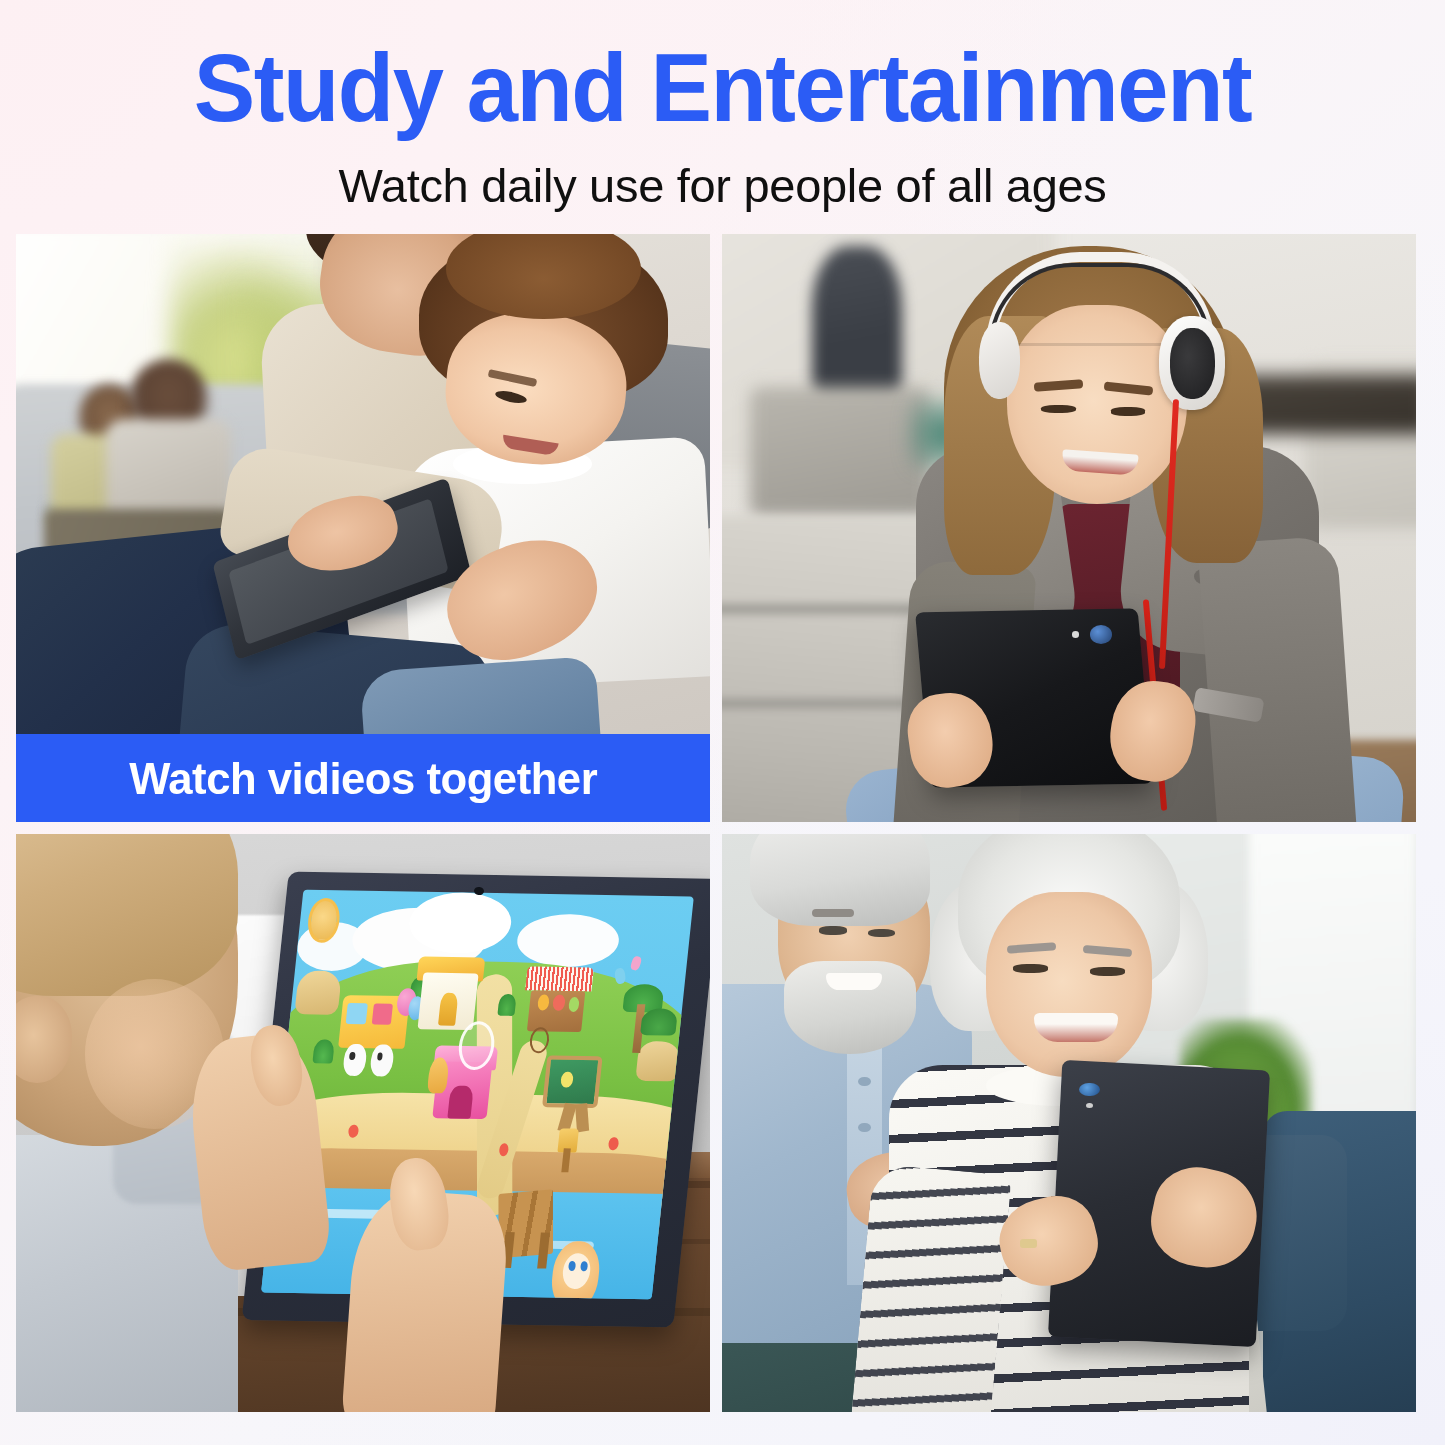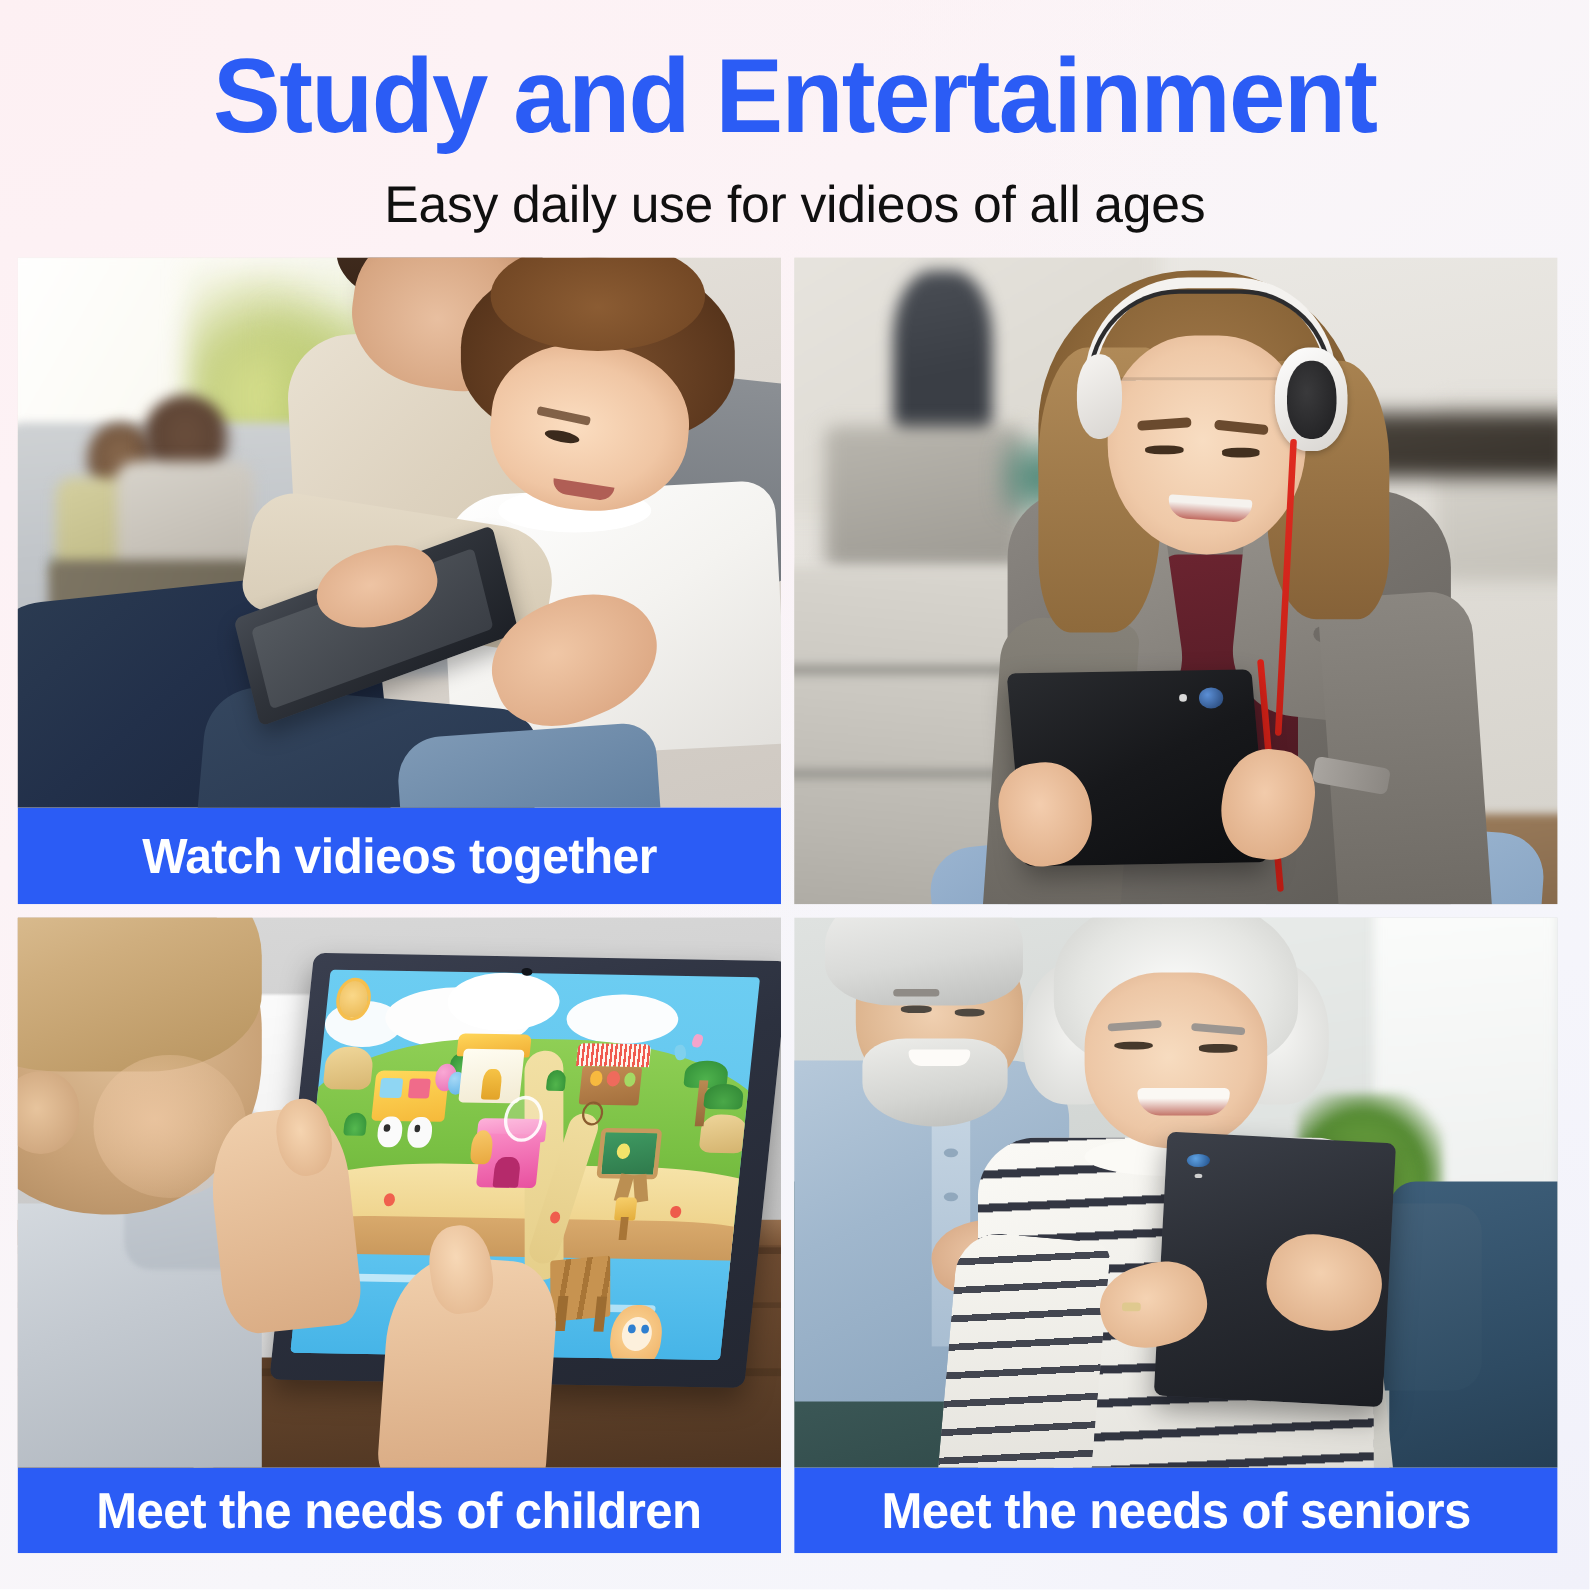--- a/index.html
+++ b/index.html
@@ -534,21 +534,21 @@
     background:radial-gradient(circle at 38% 35%,#5ea1e2,#1f4c86); border-radius:50%; }
   .p4-tab-led { left:52.4%; top:46.5%; width:1%; height:0.9%; background:#cfcfcf; border-radius:50%; }
 </style>
 </head>
 <body>
 
 <div id="root">
 
   <div class="header">
     <div class="title">Study and Entertainment</div>
-    <div class="subtitle">Easy daily use for vidieos of all ages</div>
+    <div class="subtitle">Watch daily use for people of all ages</div>
   </div>
 
   <div class="grid">
 
     <div class="card c1">
       <div class="photo p1">
         <div class="p1-window"></div>
         <div class="p1-greenery"></div>
         <div class="p1-greenery2"></div>
         <div class="p1-couch"></div>
@@ -716,23 +716,20 @@
         <div class="p3-shirt2"></div>
         <div class="p3-head"></div>
         <div class="p3-hair"></div>
         <div class="p3-cheek"></div>
         <div class="p3-ear"></div>
         <div class="p3-armUp"></div>
         <div class="p3-thumb"></div>
         <div class="p3-armLow"></div>
         <div class="p3-finger"></div>
       </div>
-      <div class="caption">
-        <span class="caption-text">Meet the needs of children</span>
-      </div>
     </div>
 
     <div class="card c4">
       <div class="photo p4">
         <div class="p4-wall"></div>
         <div class="p4-window"></div>
         <div class="p4-plant"></div>
         <div class="p4-plant2"></div>
         <div class="p4-couchL"></div>
         <div class="p4-couchR"></div>
@@ -766,19 +763,16 @@
         <div class="p4-w-eye2"></div>
         <div class="p4-w-smile"></div>
 
         <div class="p4-tablet"></div>
         <div class="p4-tab-cam"></div>
         <div class="p4-tab-led"></div>
         <div class="p4-w-handL"></div>
         <div class="p4-w-ring"></div>
         <div class="p4-w-handR"></div>
       </div>
-      <div class="caption">
-        <span class="caption-text">Meet the needs of seniors</span>
-      </div>
     </div>
 
   </div>
 </div>
 
 </body></html>

